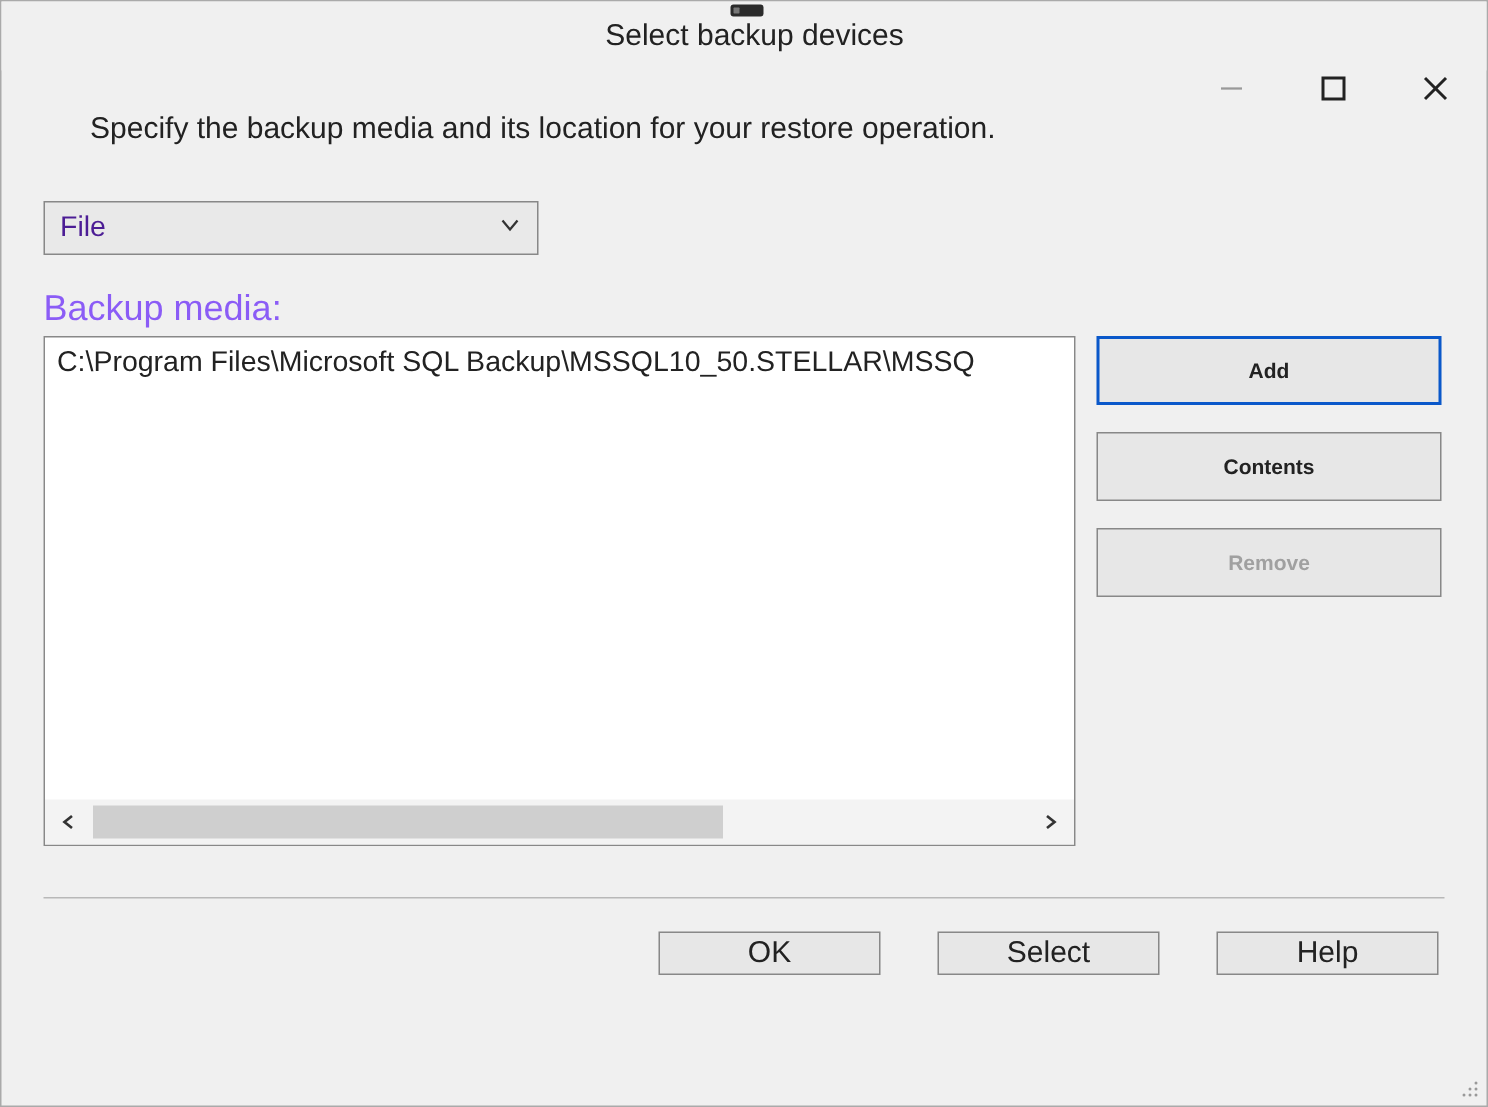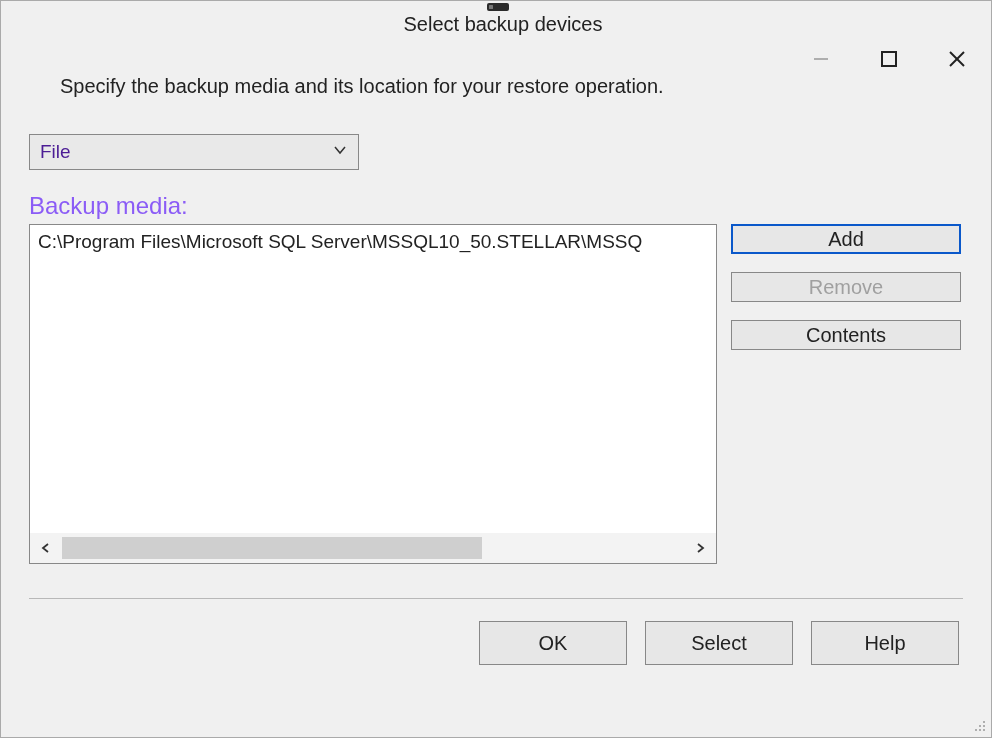--- a/index.html
+++ b/index.html
@@ -160,29 +160,30 @@
       background: #cfcfcf;
       margin-left: 0;
     }
     .side-buttons {
       display: flex;
       flex-direction: column;
       gap: 18px;
       width: 230px;
     }
     .btn {
-      height: 30px;
+      height: 46px;
       border: 1px solid #888;
       background: #e7e7e7;
-      font-size: 20px;
+      font-size: 14px;
       color: #222;
       display: flex;
       align-items: center;
       justify-content: center;
       font-family: inherit;
+      font-weight: bold;
     }
     .btn-primary {
       border: 2px solid #0a58ca;
       background: #e7e7e7;
     }
     .btn-disabled {
       color: #a0a0a0;
     }
     .divider {
       height: 1px;
@@ -190,29 +191,30 @@
       margin: 34px 0 22px 0;
     }
     .footer-row {
       display: flex;
       justify-content: flex-end;
       gap: 18px;
       padding-right: 4px;
     }
     .footer-btn {
       width: 148px;
-      height: 44px;
+      height: 29px;
       border: 1px solid #888;
       background: #e7e7e7;
       font-size: 20px;
       color: #222;
       display: flex;
       align-items: center;
       justify-content: center;
       font-family: inherit;
+      margin-left: 20px;
     }
     .resize-grip {
       position: absolute;
       right: 4px;
       bottom: 4px;
       width: 18px;
       height: 18px;
       color: #999;
     }
   </style>
@@ -262,43 +264,43 @@
             </svg>
         </span>
       </div>
     </div>
 
     <div class="label-backup-media">Backup media:</div>
 
     <div class="media-row">
       <div class="listbox">
         <div class="listbox-content">
-          <div class="list-item">C:\Program Files\Microsoft SQL Server\MSSQL10_50.STELLAR\MSSQ</div>
+          <div class="list-item">C:\Program Files\Microsoft SQL Backup\MSSQL10_50.STELLAR\MSSQ</div>
         </div>
         <div class="h-scrollbar">
           <div class="h-scroll-left">
             <svg width="12" height="12" viewBox="0 0 12 12">
                 <polyline points="8,2 3,6 8,10" fill="none" stroke="#333" stroke-width="1.8"></polyline>
               </svg>
           </div>
           <div class="h-scroll-track">
             <div class="h-scroll-thumb"></div>
           </div>
           <div class="h-scroll-right">
             <svg width="12" height="12" viewBox="0 0 12 12">
                 <polyline points="4,2 9,6 4,10" fill="none" stroke="#333" stroke-width="1.8"></polyline>
               </svg>
           </div>
         </div>
       </div>
 
       <div class="side-buttons">
         <div class="btn btn-primary">Add</div>
+        <div class="btn">Contents</div>
         <div class="btn btn-disabled">Remove</div>
-        <div class="btn">Contents</div>
       </div>
     </div>
 
     <div class="divider"></div>
 
     <div class="footer-row">
       <div class="footer-btn">OK</div>
       <div class="footer-btn">Select</div>
       <div class="footer-btn">Help</div>
     </div>

